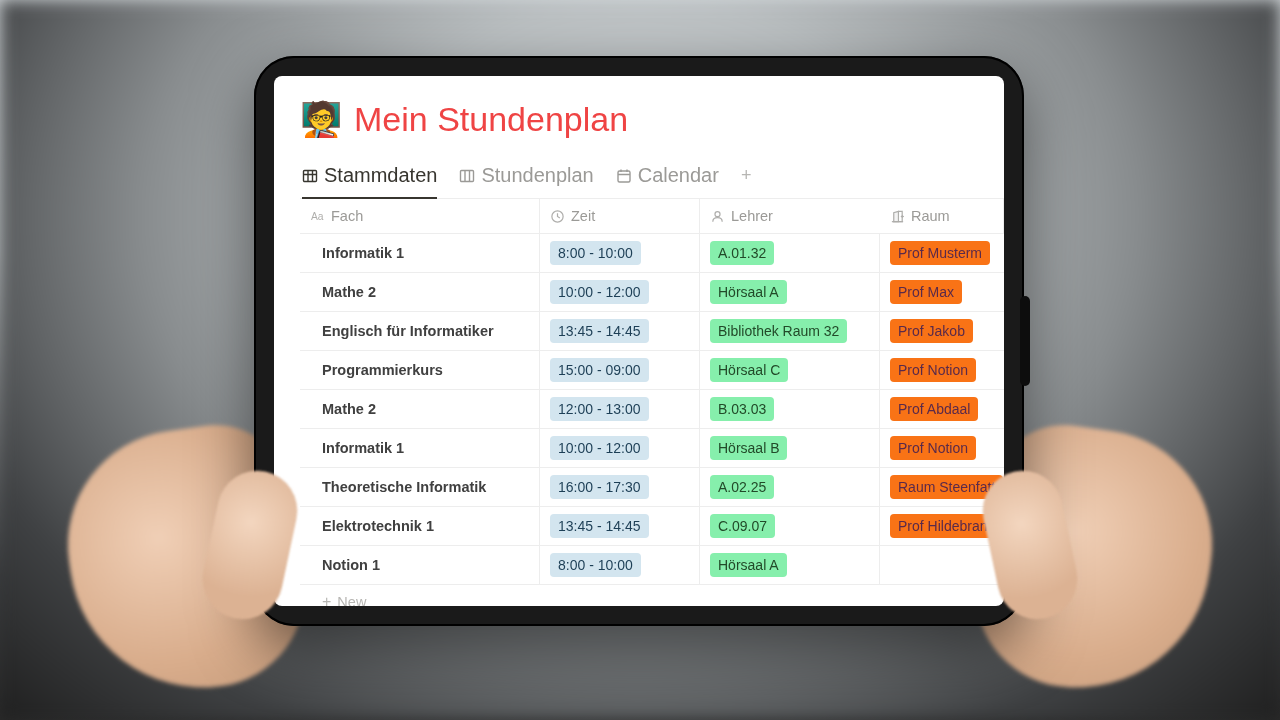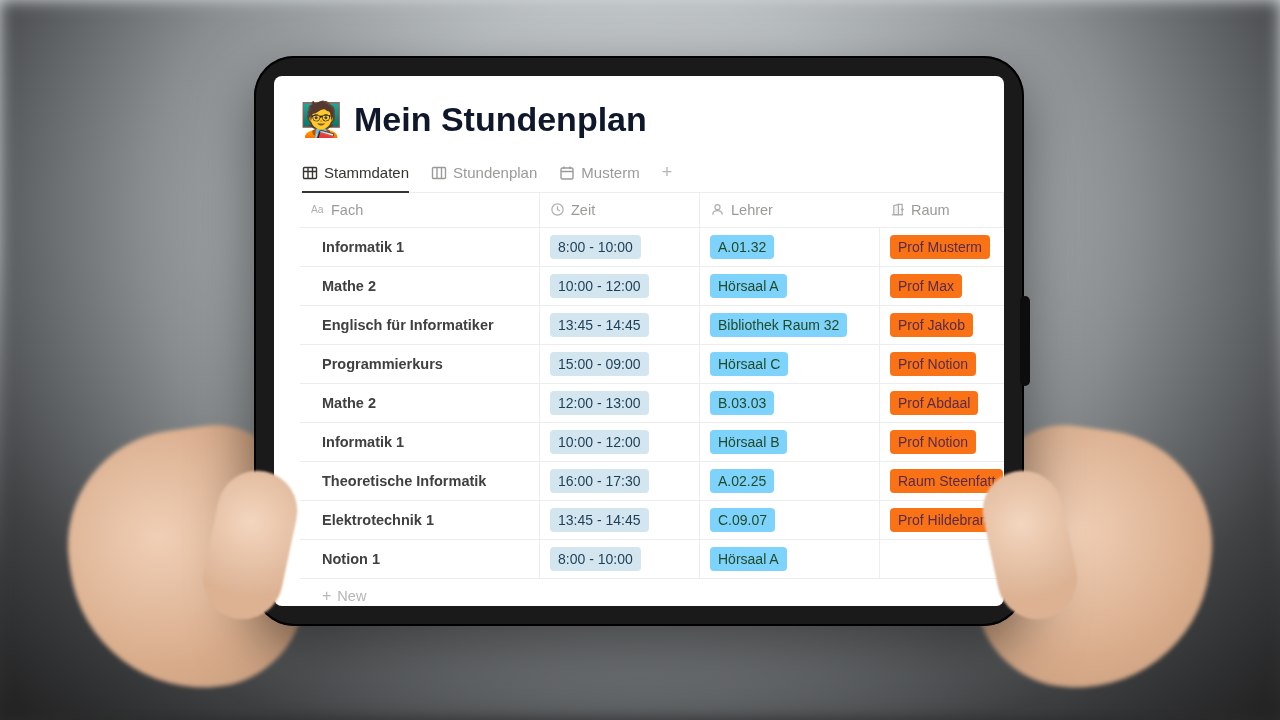--- a/index.html
+++ b/index.html
@@ -72,49 +72,49 @@
   }
   .title-row {
     display: flex; align-items: center; gap: 12px;
     margin-bottom: 18px;
   }
   .emoji {
     width: 42px; height: 42px;
     font-size: 34px; line-height: 42px; text-align: center;
   }
   .page-title {
-    font-size: 34px; font-weight: 700; color: #0f172a;
+    font-size: 34px; font-weight: 400; color: #ef4444;
   }
 
   .tabs {
     display: flex; align-items: center; gap: 22px;
     border-bottom: 1px solid #ededed;
     padding: 0 2px;
   }
   .tab {
     display: flex; align-items: center; gap: 6px;
     padding: 6px 0 10px 0;
-    font-size: 15px; color: #9b9a97;
+    font-size: 20px; color: #9b9a97;
     cursor: pointer;
     border-bottom: 2px solid transparent;
     margin-bottom: -1px;
   }
   .tab.active { color: #37352f; border-bottom-color: #37352f; font-weight: 500; }
   .tab .ico { width: 16px; height: 16px; display: inline-flex; }
   .add-view { color: #b7b6b3; font-size: 18px; padding-bottom: 6px; cursor: pointer; }
 
   
   .tbl {
     display: grid;
     grid-template-columns: 240px 160px 180px 1fr;
     font-size: 14.5px;
     color: #37352f;
   }
   .hdr {
-    display: flex; gap: 6px;
+    display: flex; align-items: center; gap: 6px;
     padding: 9px 10px;
     color: #9b9a97;
     border-bottom: 1px solid #ededed;
     border-right: 1px solid #ededed;
     font-weight: 400;
   }
   .hdr:last-child { border-right: none; }
   .hdr .ico { width: 15px; height: 15px; display: inline-flex; opacity: .8; }
 
   .cell {
@@ -130,21 +130,21 @@
 
   .tag {
     display: inline-block;
     padding: 2px 8px;
     border-radius: 4px;
     font-size: 14px;
     line-height: 20px;
     white-space: nowrap;
   }
   .tag.blue  { background: #d3e5ef; color: #1d3f56; }
-  .tag.green { background: #7dd3fc; color: #224a29; }
+  .tag.green { background: #86efac; color: #224a29; }
   .tag.pink  { background: #f97316; color: #5a2a4a; }
 
   .new-row {
     grid-column: 1 / -1;
     padding: 8px 10px 8px 22px;
     color: #b7b6b3;
     display: flex; align-items: center; gap: 6px;
     cursor: pointer;
   }
   .new-row .plus { font-size: 16px; }
@@ -192,21 +192,21 @@
           </div>
           <div class="tab">
             <span class="ico">
               <svg viewBox="0 0 16 16" fill="none" stroke="currentColor" stroke-width="1.4">
                   <rect x="2" y="3" width="12" height="11" rx="1.5"></rect>
                   <line x1="2" y1="6.5" x2="14" y2="6.5"></line>
                   <line x1="5" y1="1.5" x2="5" y2="4"></line>
                   <line x1="11" y1="1.5" x2="11" y2="4"></line>
                 </svg>
             </span>
-            <span>Musterm</span>
+            <span>Calendar</span>
           </div>
           <div class="add-view">+</div>
         </div>
 
         <div class="tbl" id="tbl">
           <div class="hdr">
             <span class="ico">
               <svg viewBox="0 0 16 16" fill="currentColor">
                   <text x="1" y="12" font-size="11" font-family="sans-serif">Aa</text>
                 </svg>

